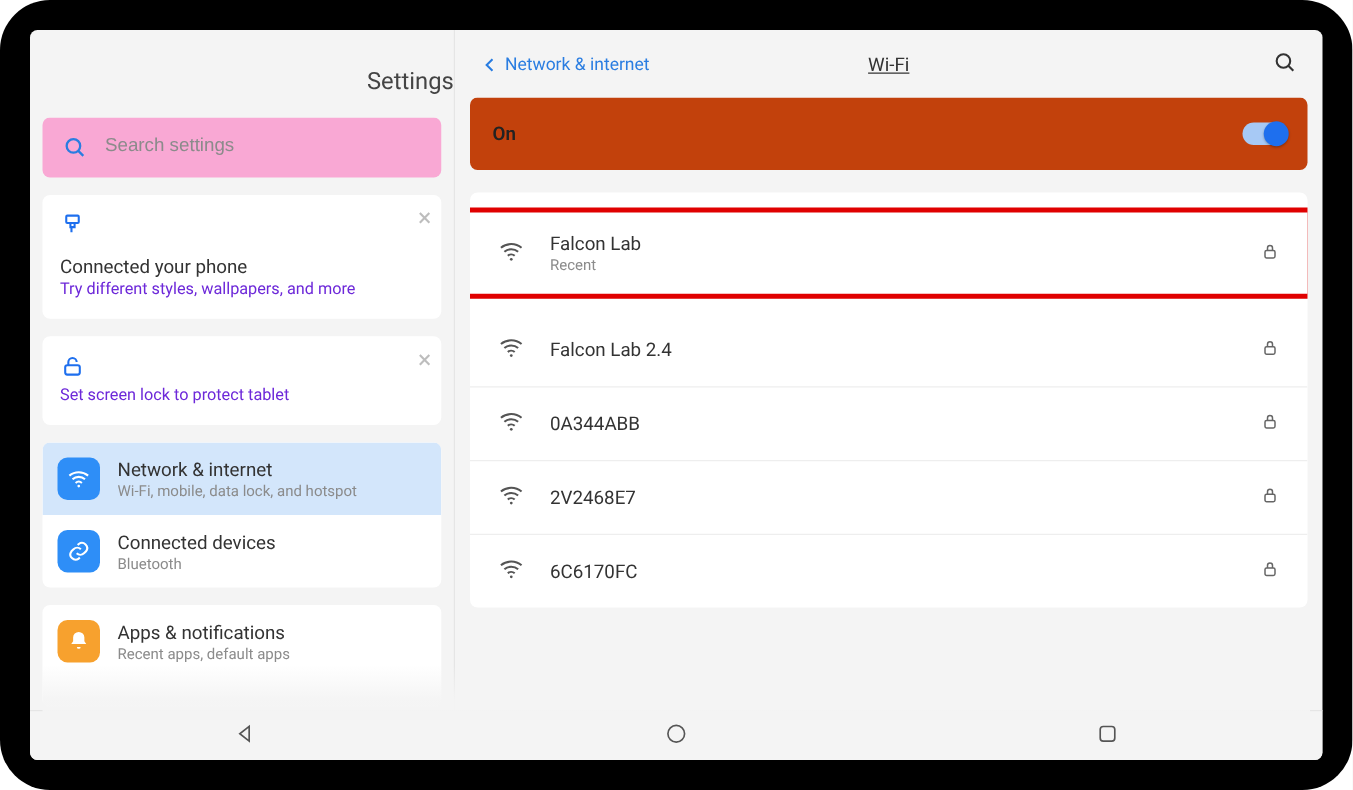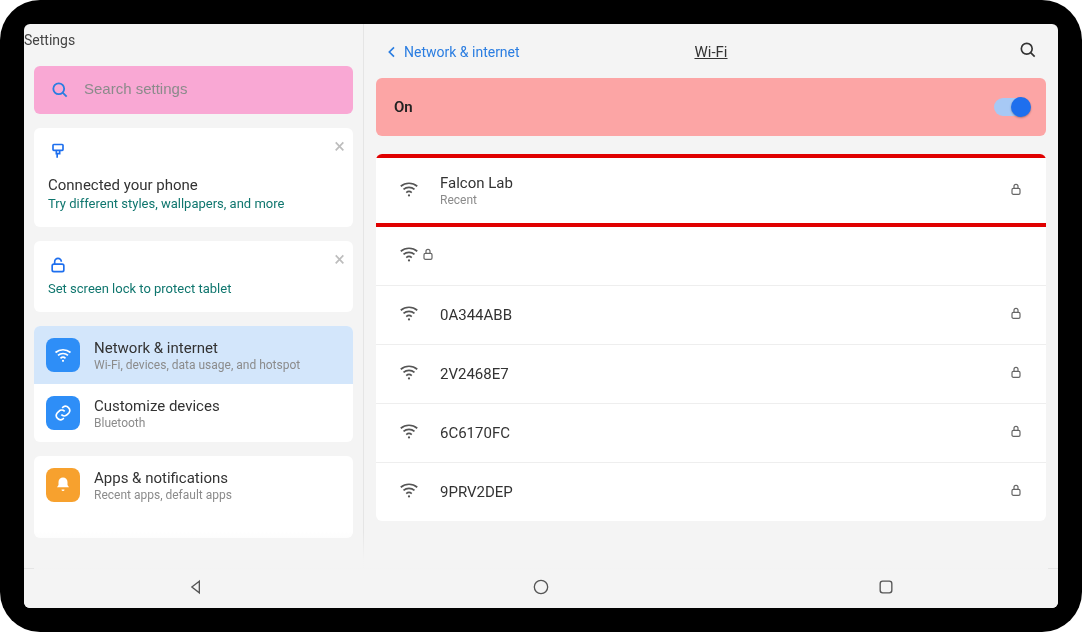--- a/index.html
+++ b/index.html
@@ -32,23 +32,23 @@
   }
   
   .sidebar {
     width: 340px;
     border-right: 1px solid #e5e5e5;
     display: flex;
     flex-direction: column;
     padding: 0 0 0 0;
   }
   .sidebar-header {
-    text-align: left;
-    padding: 8px 0 18px;
-    font-size: 14px;
+    text-align: right;
+    padding: 29px 0 18px;
+    font-size: 19px;
     color: #444;
   }
   .sidebar-scroll {
     flex: 1;
     overflow: hidden;
     padding: 0 10px;
   }
   .search-row {
     background: #f9a8d4;
     border-radius: 6px;
@@ -85,21 +85,21 @@
     cursor: pointer;
   }
   .card .card-icon { color:#1e6fee; }
   .card .card-title {
     font-size: 15px;
     color: #333;
     margin-top: 10px;
   }
   .card .card-sub {
     font-size: 13px;
-    color: #0f766e;
+    color: #6d28d9;
     margin-top: 2px;
   }
 
   .settings-group {
     background:#fff;
     border-radius:6px;
     overflow:hidden;
     margin-bottom:14px;
   }
   .setting-item {
@@ -163,21 +163,21 @@
     color:#555;
   }
 
   .detail-body {
     flex:1;
     padding: 0 12px;
     overflow:hidden;
     position:relative;
   }
   .wifi-on-row {
-    background:#fca5a5;
+    background:#c2410c;
     border-radius:6px;
     padding:20px 18px;
     display:flex;
     align-items:center;
     justify-content:space-between;
     margin-bottom:18px;
   }
   .wifi-on-row .lbl { font-size:15px; font-weight:600; color:#222; }
   .switch {
     width:34px; height:18px; position:relative;
@@ -208,21 +208,21 @@
   }
   .network-row:last-child { border-bottom:none; }
   .network-row .wifi-icn { color:#555; flex-shrink:0; width:22px; }
   .network-row .net-text { margin-left:20px; flex:1; }
   .network-row .ssid { font-size:15px; color:#333; }
   .network-row .status { font-size:12px; color:#8b8b8b; margin-top:1px; }
   .network-row .lock-icn { color:#666; }
   .highlighted-wrap {
     border:4px solid #e00000;
     border-radius:0;
-    margin:0 -4px;
+    margin:12px -4px;
   }
 
   
   .navbar {
     height:40px;
     border-top:1px solid #e5e5e5;
     display:flex;
     align-items:center;
     justify-content:space-around;
     background:#f4f4f4;
@@ -274,32 +274,32 @@
               <div class="setting-icon si-blue">
                 <svg width="20" height="20" viewBox="0 0 24 24" fill="none" stroke="#fff" stroke-width="2">
                     <path d="M3 9a14 14 0 0 1 18 0"></path>
                     <path d="M6 12.5a9 9 0 0 1 12 0"></path>
                     <path d="M9 16a4.5 4.5 0 0 1 6 0"></path>
                     <circle cx="12" cy="19" r="1.3" fill="#fff" stroke="none"></circle>
                   </svg>
               </div>
               <div class="setting-text">
                 <div class="t1">Network &amp; internet</div>
-                <div class="t2">Wi-Fi, devices, data usage, and hotspot</div>
+                <div class="t2">Wi-Fi, mobile, data lock, and hotspot</div>
               </div>
             </div>
             <div class="setting-item">
               <div class="setting-icon si-blue2">
                 <svg width="20" height="20" viewBox="0 0 24 24" fill="none" stroke="#fff" stroke-width="2">
                     <path d="M10 14a5 5 0 0 0 7 0l2-2a5 5 0 0 0-7-7l-1 1"></path>
                     <path d="M14 10a5 5 0 0 0-7 0l-2 2a5 5 0 0 0 7 7l1-1"></path>
                   </svg>
               </div>
               <div class="setting-text">
-                <div class="t1">Customize devices</div>
+                <div class="t1">Connected devices</div>
                 <div class="t2">Bluetooth</div>
               </div>
             </div>
           </div>
 
           <div class="settings-group">
             <div class="setting-item">
               <div class="setting-icon si-orange">
                 <svg width="18" height="18" viewBox="0 0 24 24" fill="#fff">
                     <path d="M12 2a6 6 0 0 0-6 6v4l-2 3h16l-2-3V8a6 6 0 0 0-6-6z"></path>
@@ -366,20 +366,23 @@
                     </svg></span>
                 </div>
               </div>
               <div class="network-row">
                 <span class="wifi-icn"><svg width="22" height="22" viewBox="0 0 24 24" fill="none" stroke="#555" stroke-width="1.8">
                     <path d="M3 9a14 14 0 0 1 18 0"></path>
                     <path d="M6 12.5a9 9 0 0 1 12 0"></path>
                     <path d="M9 16a4.5 4.5 0 0 1 6 0"></path>
                     <circle cx="12" cy="19" r="1.2" fill="#555" stroke="none"></circle>
                   </svg></span>
+                <div class="net-text">
+                  <div class="ssid">Falcon Lab 2.4</div>
+                </div>
                 <span class="lock-icn"><svg width="16" height="16" viewBox="0 0 24 24" fill="none" stroke="#666" stroke-width="1.8">
                     <rect x="6" y="11" width="12" height="9" rx="2"></rect>
                     <path d="M9 11V8a3 3 0 0 1 6 0v3"></path>
                   </svg></span>
               </div>
               <div class="network-row">
                 <span class="wifi-icn"><svg width="22" height="22" viewBox="0 0 24 24" fill="none" stroke="#555" stroke-width="1.8">
                     <path d="M3 9a14 14 0 0 1 18 0"></path>
                     <path d="M6 12.5a9 9 0 0 1 12 0"></path>
                     <path d="M9 16a4.5 4.5 0 0 1 6 0"></path>
@@ -410,35 +413,20 @@
               </div>
               <div class="network-row">
                 <span class="wifi-icn"><svg width="22" height="22" viewBox="0 0 24 24" fill="none" stroke="#555" stroke-width="1.8">
                     <path d="M3 9a14 14 0 0 1 18 0"></path>
                     <path d="M6 12.5a9 9 0 0 1 12 0"></path>
                     <path d="M9 16a4.5 4.5 0 0 1 6 0"></path>
                     <circle cx="12" cy="19" r="1.2" fill="#555" stroke="none"></circle>
                   </svg></span>
                 <div class="net-text">
                   <div class="ssid">6C6170FC</div>
-                </div>
-                <span class="lock-icn"><svg width="16" height="16" viewBox="0 0 24 24" fill="none" stroke="#666" stroke-width="1.8">
-                    <rect x="6" y="11" width="12" height="9" rx="2"></rect>
-                    <path d="M9 11V8a3 3 0 0 1 6 0v3"></path>
-                  </svg></span>
-              </div>
-              <div class="network-row">
-                <span class="wifi-icn"><svg width="22" height="22" viewBox="0 0 24 24" fill="none" stroke="#555" stroke-width="1.8">
-                    <path d="M3 9a14 14 0 0 1 18 0"></path>
-                    <path d="M6 12.5a9 9 0 0 1 12 0"></path>
-                    <path d="M9 16a4.5 4.5 0 0 1 6 0"></path>
-                    <circle cx="12" cy="19" r="1.2" fill="#555" stroke="none"></circle>
-                  </svg></span>
-                <div class="net-text">
-                  <div class="ssid">9PRV2DEP</div>
                 </div>
                 <span class="lock-icn"><svg width="16" height="16" viewBox="0 0 24 24" fill="none" stroke="#666" stroke-width="1.8">
                     <rect x="6" y="11" width="12" height="9" rx="2"></rect>
                     <path d="M9 11V8a3 3 0 0 1 6 0v3"></path>
                   </svg></span>
               </div>
             </div>
         </div>
       </div>
 

